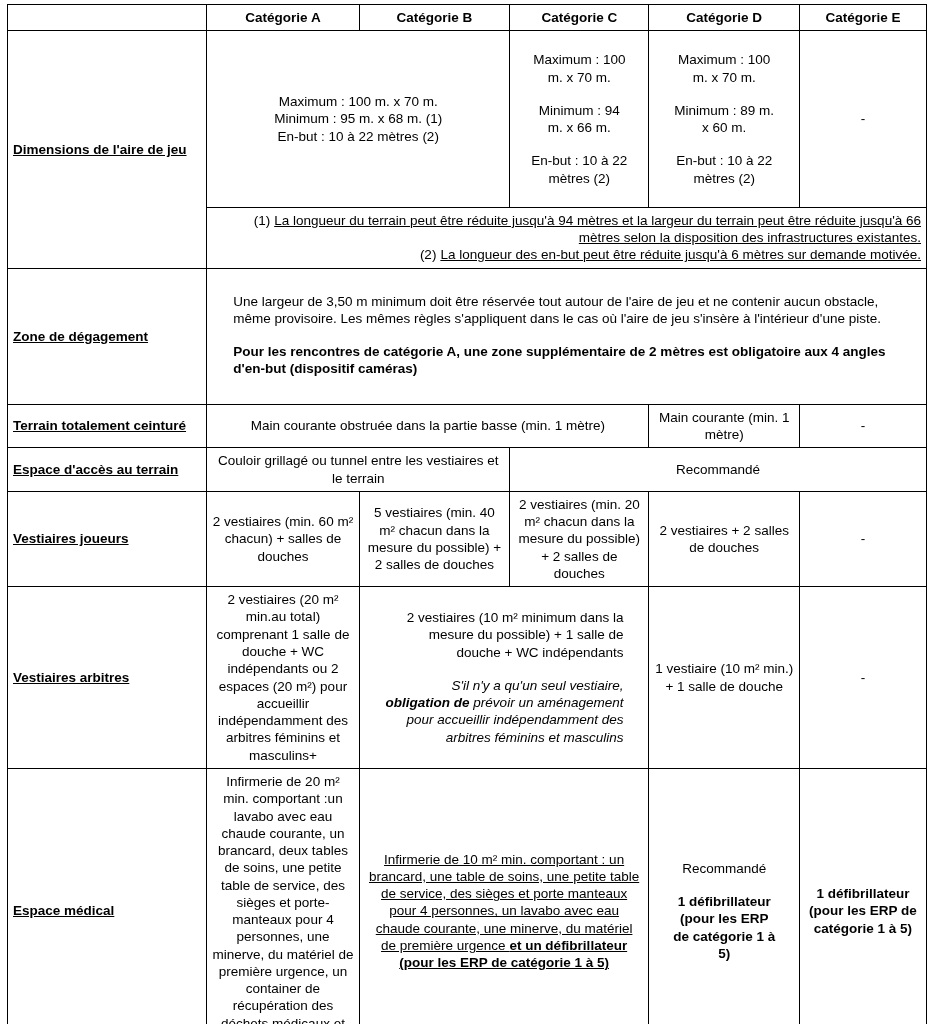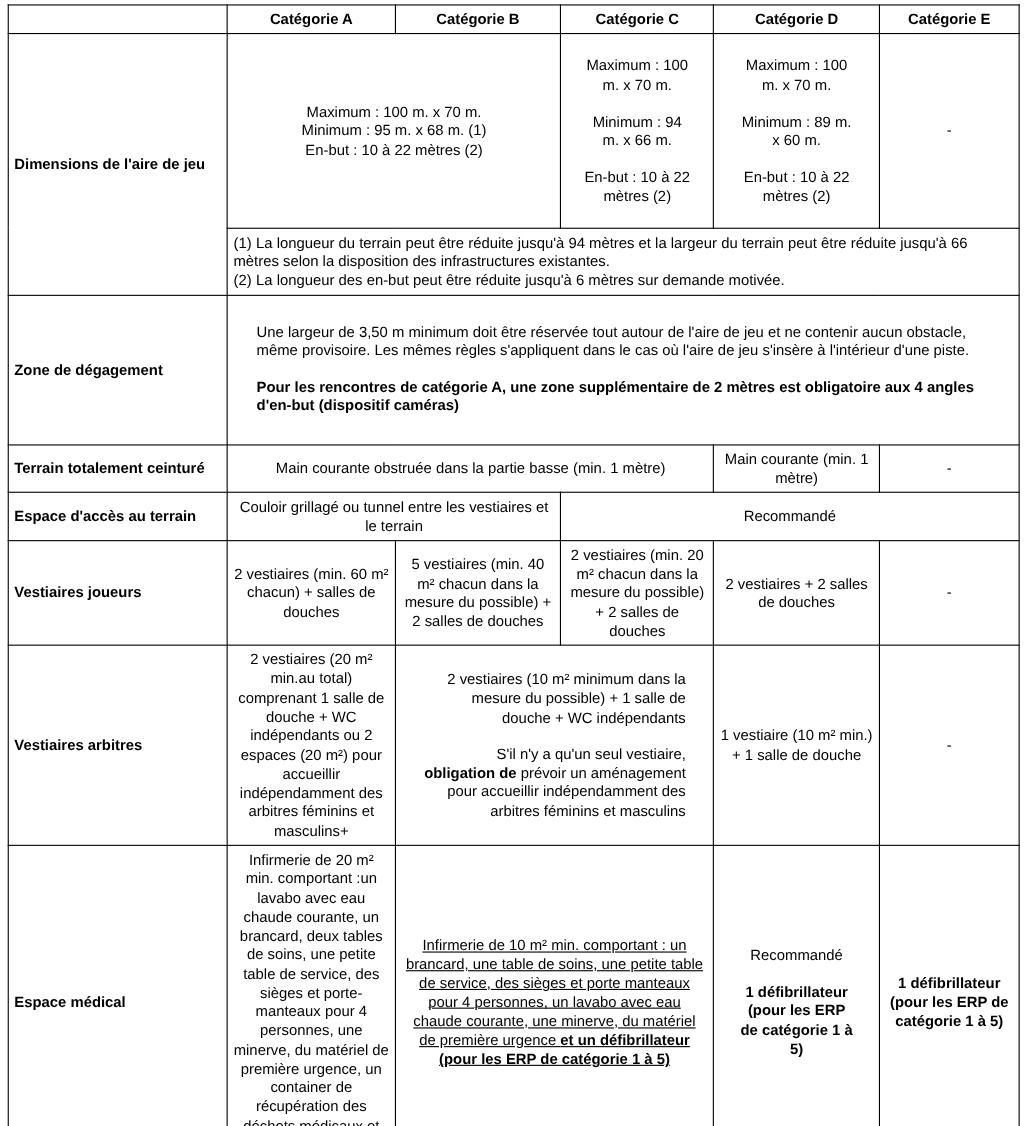--- a/index.html
+++ b/index.html
@@ -38,46 +38,49 @@
   }
   th.corner {
     border: 1px solid #000000;
   }
   td.rowlabel {
     font-weight: bold;
     text-align: left;
     font-size: 14.5px;
     padding-left: 7px;
     padding-right: 4px;
+    text-decoration: underline;
   }
   td.c {
     text-align: center;
   }
   td.dash {
     text-align: center;
     font-size: 14px;
   }
   .note-cell {
     font-size: 13px;
     text-align: center;
     padding: 5px 10px 6px 10px;
     line-height: 1.3;
   }
   .note-line {
     display: block;
-    text-align: left;
+    text-align: right;
+    text-decoration: underline;
   }
   .note-num {
     display: inline-block;
     margin-right: 4px;
   }
   .bold {
     font-weight: bold;
   }
   .italic {
+    font-style: italic;
   }
   .p {
     margin: 16px;
   }
   .p + .p {
     margin-top: 9px;
   }
   .just {
   }
   .tight {

